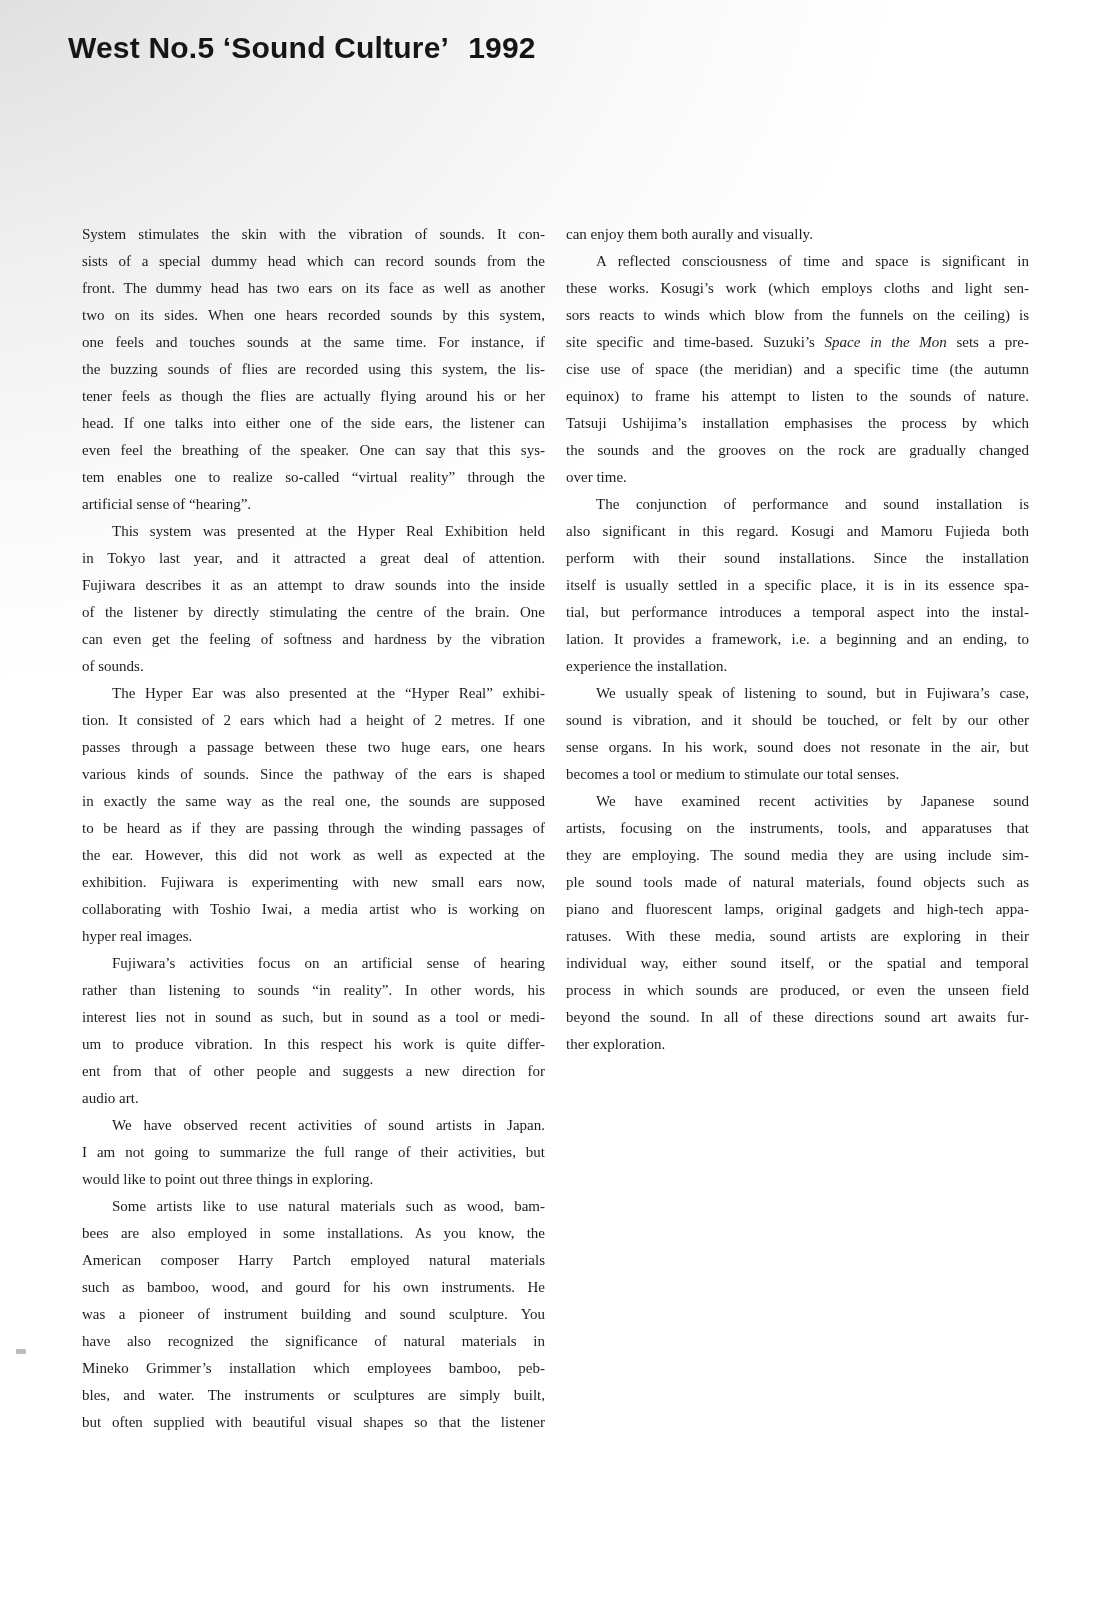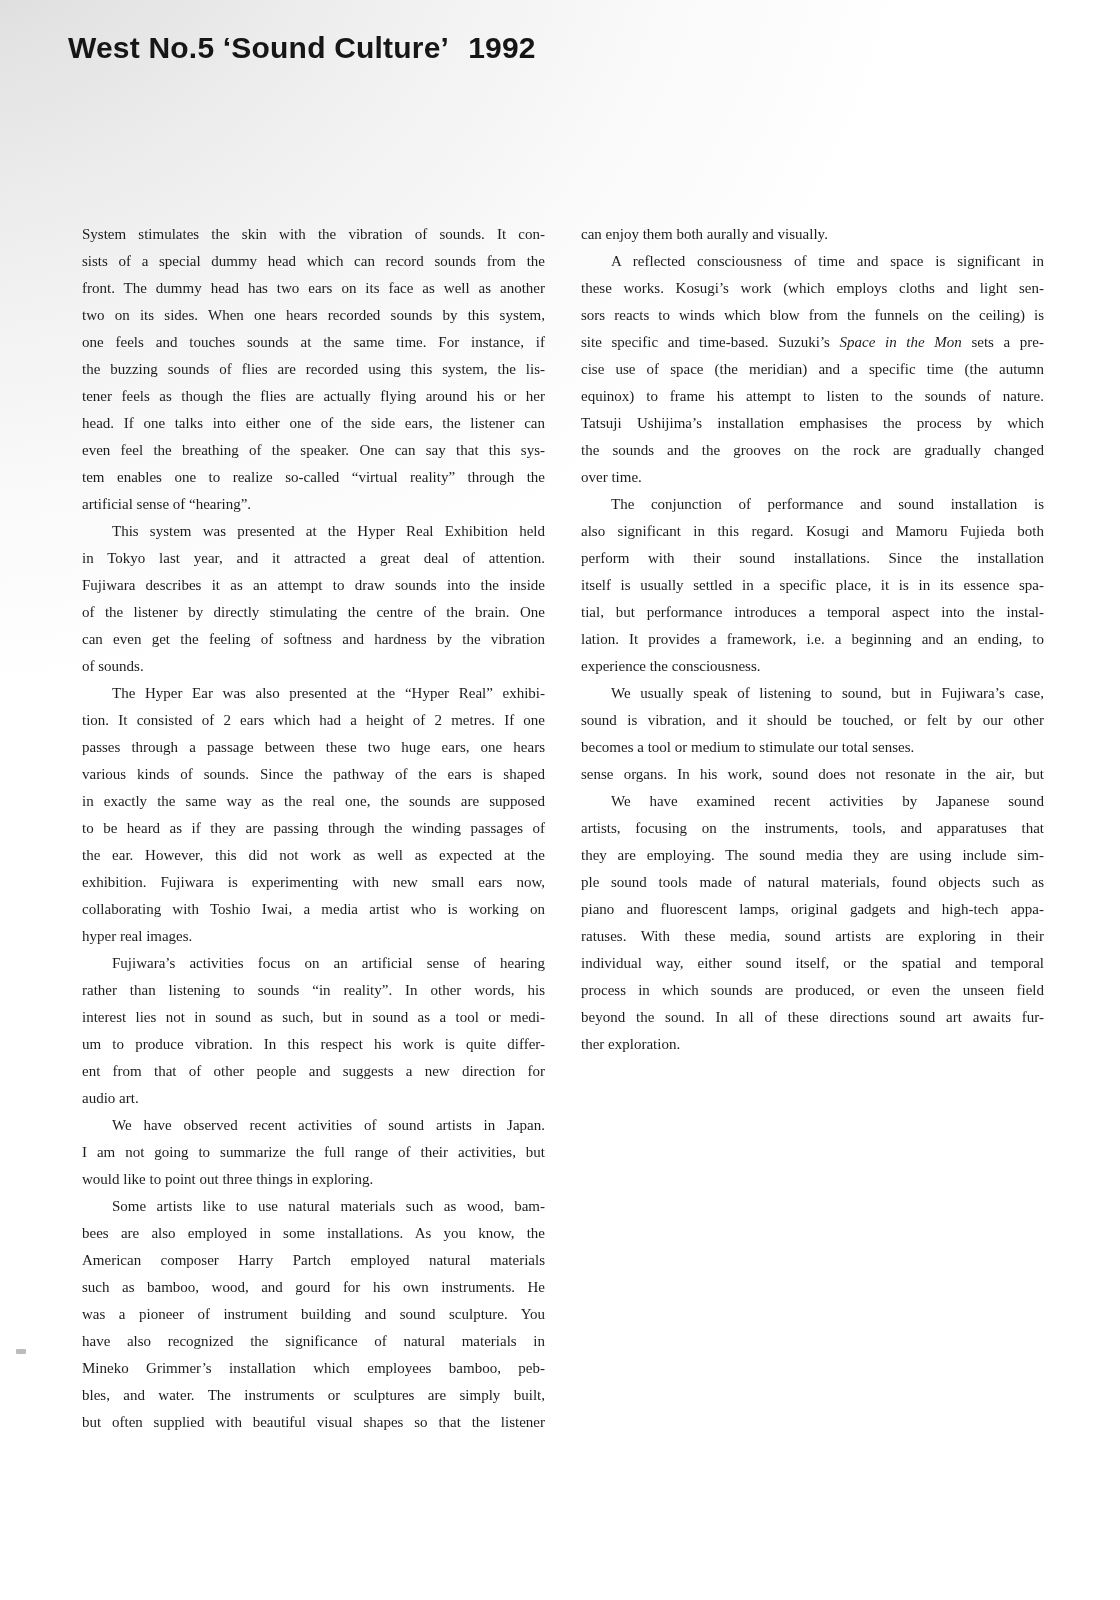--- a/index.html
+++ b/index.html
@@ -21,21 +21,21 @@
     font-family: "Liberation Sans", sans-serif;
     font-weight: 700; font-size: 30px; color: #161616;
     letter-spacing: 0.2px; white-space: nowrap;
   }
   .masthead .year { margin-left: 19px; }
   .col {
     position: absolute; top: 221px; width: 463px;
     font-size: 15px; line-height: 27px; color: #1c1c1c;
   }
   .col-left  { left: 82px; }
-  .col-right { left: 581px; }
+  .col-right { left: 566px; }
   .line { text-align: justify; text-align-last: justify; }
   .line.para-end { text-align-last: left; }
   .line.indent { text-indent: 30px; }
   .line i { font-style: italic; }
   .folio {
     position: absolute; right: 62px; top: 1604px;
     font-family: "Liberation Serif", serif;
     font-style: italic; font-weight: 700; color: #121212;
     white-space: nowrap;
   }
@@ -114,25 +114,25 @@
       <div class="line"><span>equinox) to frame his attempt to listen to the sounds of nature.</span></div>
       <div class="line"><span>Tatsuji Ushijima’s installation emphasises the process by which</span></div>
       <div class="line"><span>the sounds and the grooves on the rock are gradually changed</span></div>
       <div class="line para-end"><span>over time.</span></div>
       <div class="line indent"><span>The conjunction of performance and sound installation is</span></div>
       <div class="line"><span>also significant in this regard.  Kosugi and Mamoru Fujieda both</span></div>
       <div class="line"><span>perform with their sound installations.  Since the installation</span></div>
       <div class="line"><span>itself is usually settled in a specific place, it is in its essence spa-</span></div>
       <div class="line"><span>tial, but performance introduces a temporal aspect into the instal-</span></div>
       <div class="line"><span>lation.  It provides a framework, i.e. a beginning and an ending, to</span></div>
-      <div class="line para-end"><span>experience the consciousness.</span></div>
+      <div class="line para-end"><span>experience the installation.</span></div>
       <div class="line indent"><span>We usually speak of listening to sound, but in Fujiwara’s case,</span></div>
       <div class="line"><span>sound is vibration, and it should be touched, or felt by our other</span></div>
+      <div class="line"><span>sense organs.  In his work, sound does not resonate in the air, but</span></div>
       <div class="line para-end"><span>becomes a tool or medium to stimulate our total senses.</span></div>
-      <div class="line"><span>sense organs.  In his work, sound does not resonate in the air, but</span></div>
       <div class="line indent"><span>We have examined recent activities by Japanese sound</span></div>
       <div class="line"><span>artists, focusing on the instruments, tools, and apparatuses that</span></div>
       <div class="line"><span>they are employing.  The sound media they are using include sim-</span></div>
       <div class="line"><span>ple sound tools made of natural materials, found objects such as</span></div>
       <div class="line"><span>piano and fluorescent lamps, original gadgets and high-tech appa-</span></div>
       <div class="line"><span>ratuses.  With these media, sound artists are exploring in their</span></div>
       <div class="line"><span>individual way, either sound itself, or the spatial and temporal</span></div>
       <div class="line"><span>process in which sounds are produced, or even the unseen field</span></div>
       <div class="line"><span>beyond the sound.  In all of these directions sound art awaits fur-</span></div>
       <div class="line para-end"><span>ther exploration.</span></div>

